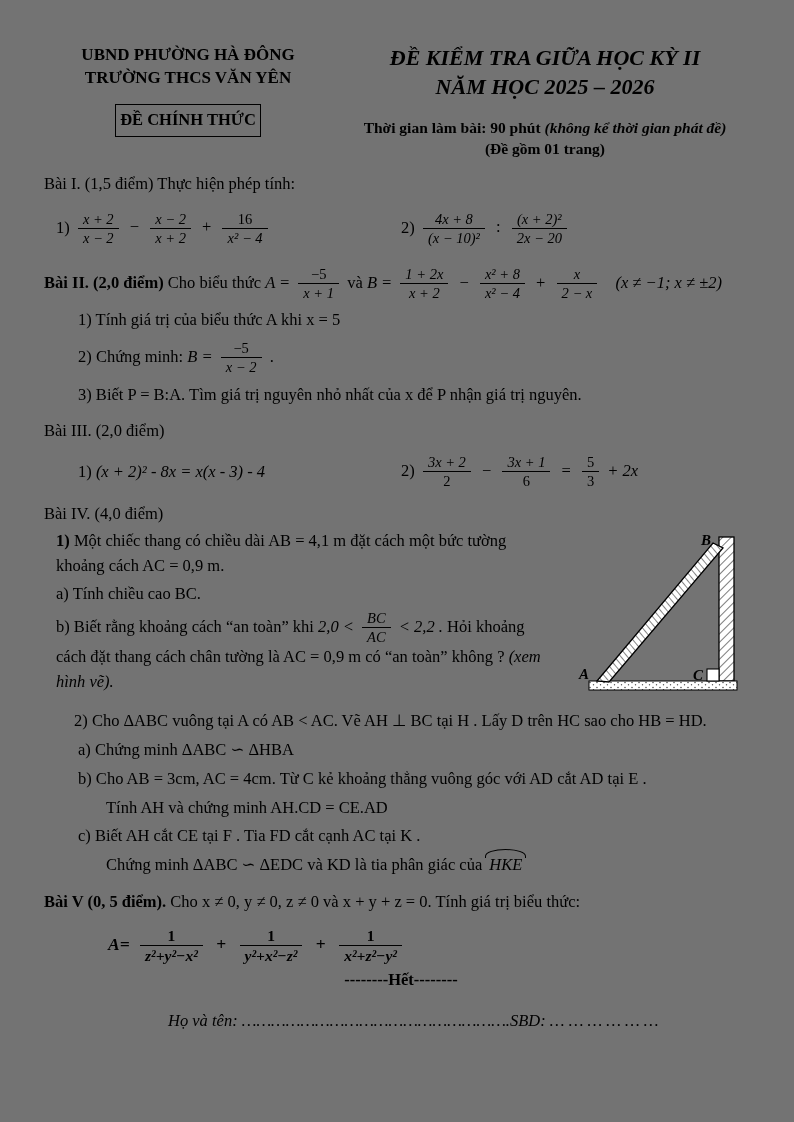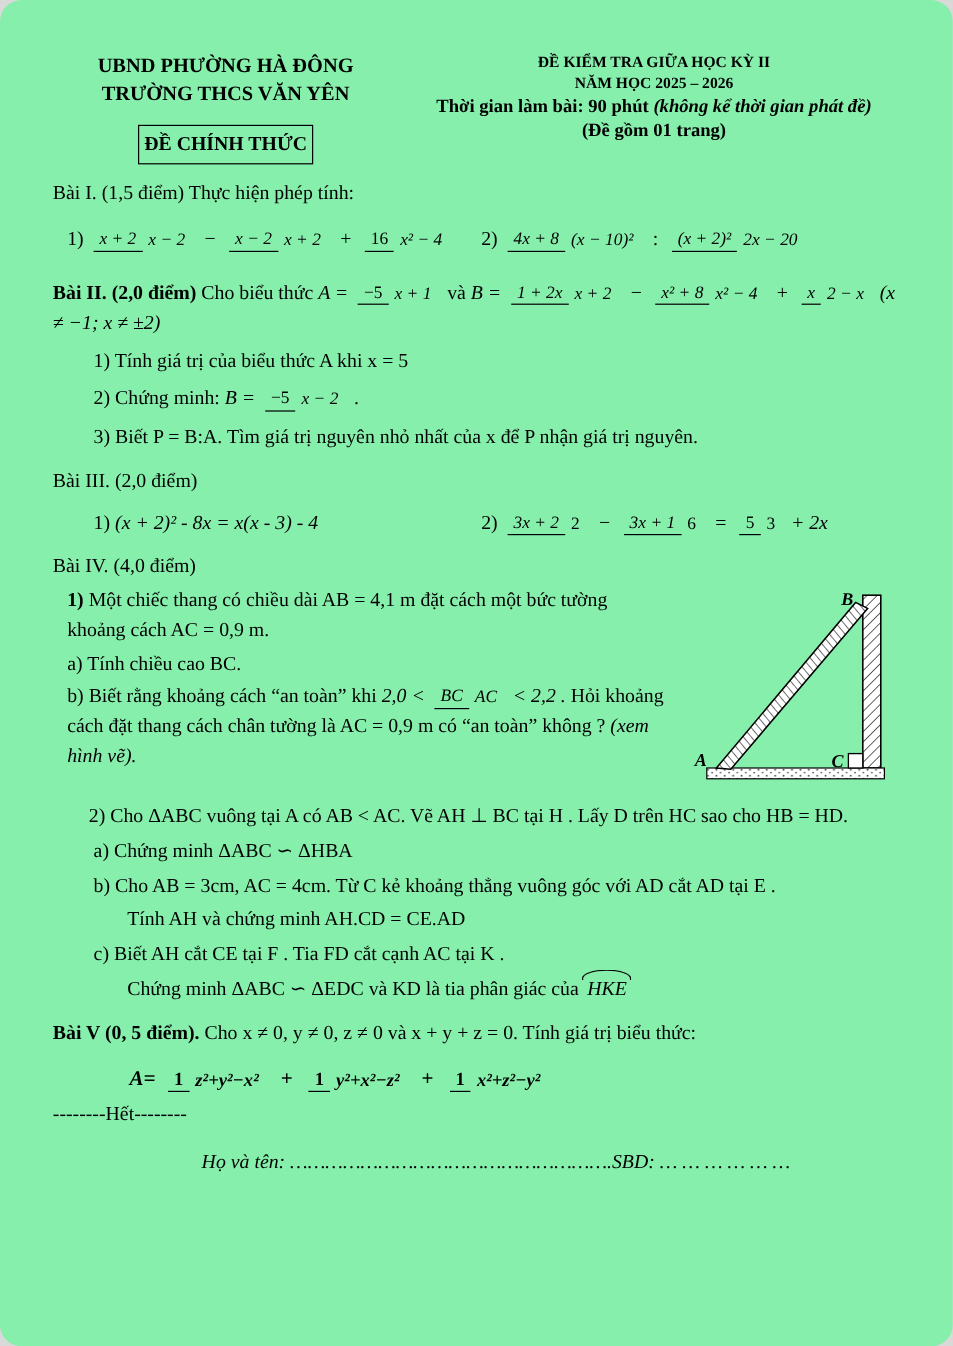--- a/index.html
+++ b/index.html
@@ -1,75 +1,75 @@
 <!DOCTYPE html>
 <html><head>
 <meta charset="utf-8">
 <style>
   * { margin:0; padding:0; box-sizing:border-box; }
   html,body { background:#d9d9d9; }
   body { font-family:"Liberation Serif", serif; color:#000; }
   .page {
-    width:794px; height:1122px; margin:0 auto; background:#86efac;
+    width:794px; height:1122px; margin:0 auto; background:#737373;
     padding:44px 36px 24px 44px; position:relative; overflow:hidden;
-    font-size:16.5px; line-height:1.5;border-radius:18px;
+    font-size:16.5px; line-height:1.5;
   }
   .bold { font-weight:bold; }
   .it { font-style:italic; }
   .math { font-style:italic; }
 
   
   .header { display:flex; margin-bottom:10px; }
   .h-left { width:288px; text-align:center; }
   .h-right { flex:1; text-align:center; }
   .org { font-weight:bold; font-size:17px; line-height:1.35; }
   .seal-wrap { margin-top:14px; }
   .seal-box { display:inline-block; border:1.7px solid #000; padding:3px 4px; font-weight:bold; font-size:16.5px; }
-  .exam-title { font-weight:bold; font-size:13px; line-height:1.3; }
+  .exam-title { font-weight:bold; font-size:22px; line-height:1.3;font-style:italic; }
   .subject { font-weight:bold; font-size:16.5px; line-height:1.35; color:#111; }
-  .duration { font-size:15.5px; line-height:1.4; }
+  .duration { font-size:15.5px; line-height:1.4;margin-top:16px; }
   .page-note { font-weight:bold; font-size:15.5px; line-height:1.35; }
 
   
   .sec { margin-top:12px; }
   .ptitle { font-weight:normal; }
   .indent { padding-left:34px; margin:7px 0; }
   .ind2 { padding-left:34px; margin:4px 0; }
   .ind3 { padding-left:62px; margin:4px 0; }
 
   
-  .frac { display:inline-flex; flex-direction:row; vertical-align:middle; text-align:right;
+  .frac { display:inline-flex; flex-direction:column; vertical-align:middle; text-align:center;
           font-size:14.5px; line-height:1.12; margin:0 4px; }
   .frac .num { padding:0 5px 1px; border-bottom:1.4px solid #000; display:block; }
   .frac .den { padding:1px 5px 0; display:block; }
   .mop { margin:0 3px; }
   .two-col { display:flex; align-items:center; margin:14px 0 20px; }
   .col-a { flex:0 0 50%; padding-left:12px; }
   .col-b { flex:1; }
   .mrow { white-space:nowrap; }
   .wrapline { white-space:normal; }
-  .cond { margin-left:0; }
+  .cond { margin-left:10px; }
 
   
   .fig { float:right; margin:2px 6px 6px 14px; }
   .figlbl { font-family:"Liberation Serif", serif; font-style:italic; font-weight:bold; font-size:15px; }
   .iv1 p { margin:3px 0; padding-left:12px; }
   .iv2p { text-indent:30px; margin:8px 0 3px; }
   .clear { clear:both; }
 
   
   .overarc { position:relative; display:inline-block; padding:0 3px; }
   .overarc::before { content:""; position:absolute; left:-1px; right:-1px; top:-4px; height:8px;
                      border:1.4px solid #000; border-bottom:none; border-radius:100% 100% 0 0 / 160% 160% 0 0; }
 
   
   .vexpr { margin:12px 0 4px 64px; font-weight:bold; font-size:17.5px; }
   .vexpr .frac { font-size:15.5px; margin:0 6px; }
   .vexpr .frac .num { border-bottom-width:1.6px; }
-  .het { font-weight:normal; margin-top:2px; }
+  .het { text-align:center; font-weight:bold; margin-top:2px; }
   .footer-line { margin:16px 0 0 124px; font-style:italic; font-weight:normal; font-size:16.5px; }
 </style>
 </head>
 <body>
 
 <div class="page">
 
   <div class="header">
     <div class="h-left">
       <div class="org">UBND PHƯỜNG HÀ ĐÔNG</div>

